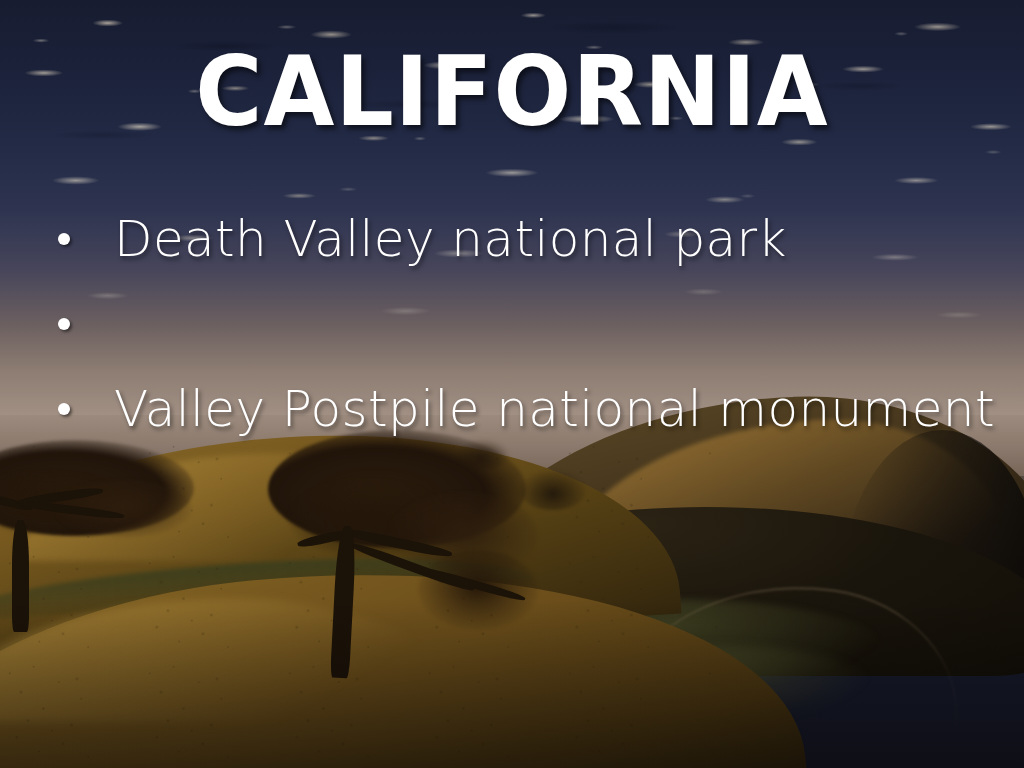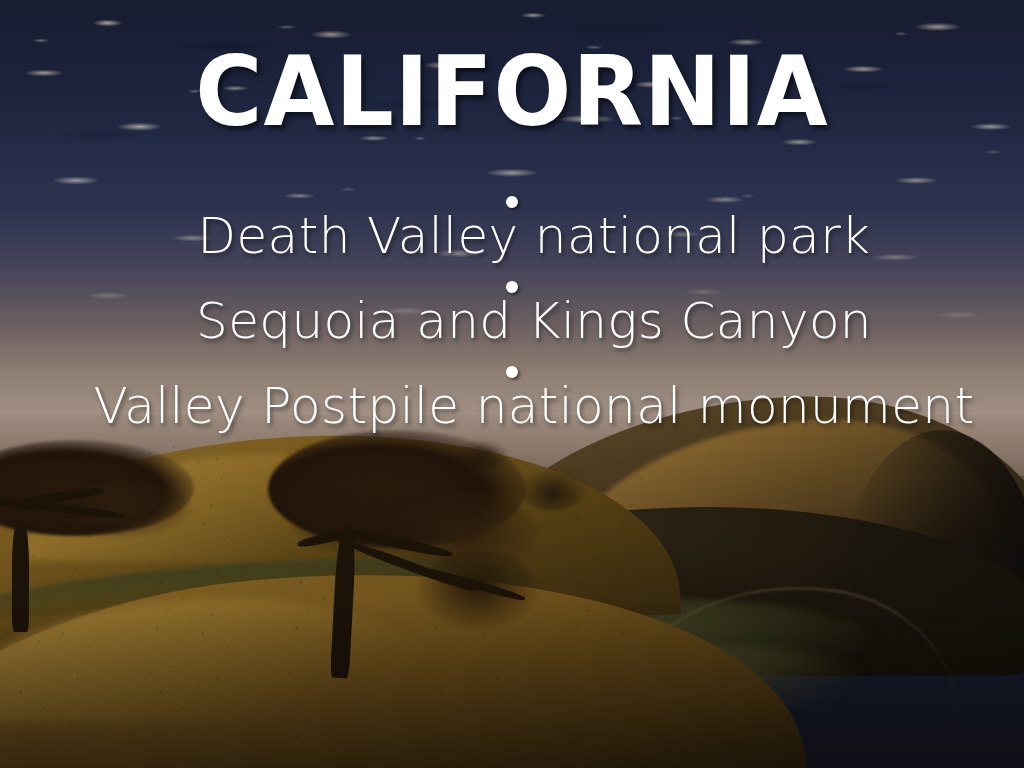--- a/index.html
+++ b/index.html
@@ -363,21 +363,20 @@
 
   .bullets {
     position: absolute;
     left: 58px; top: 196px;
     width: 952px;
   }
   .bullet-row {
     display: flex;
     align-items: center;
     height: 85px;
-    flex-direction: column;
   }
   .bullet-dot {
     flex: 0 0 auto;
     width: 12px; height: 12px;
     border-radius: 50%;
     background: #ffffff;
     margin-right: 44px;
     box-shadow: 2px 2px 3px rgba(0,0,0,.5);
   }
   .bullet-text {
@@ -456,21 +455,20 @@
 
     <div class="bullets">
 
       <div class="bullet-row">
         <span class="bullet-dot"></span>
         <span class="bullet-text">Death Valley national park</span>
       </div>
 
       <div class="bullet-row">
         <span class="bullet-dot"></span>
-        <span class="bullet-text">Sequoia and Kings Canyon</span>
       </div>
 
       <div class="bullet-row">
         <span class="bullet-dot"></span>
         <span class="bullet-text">Valley Postpile national monument</span>
       </div>
 
     </div>
   </div>
 </div>

